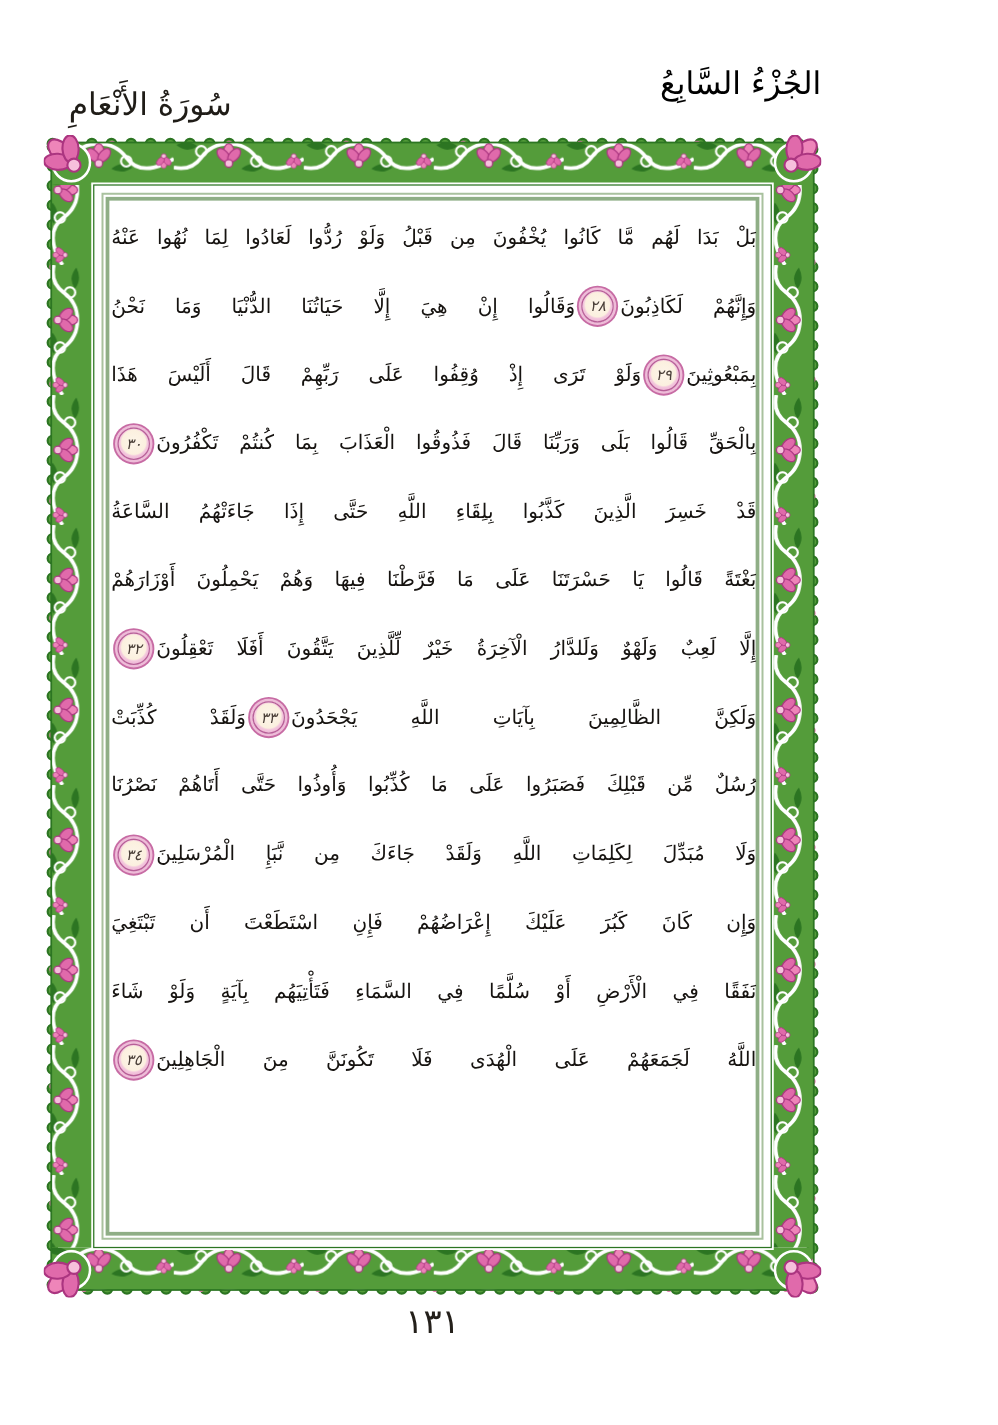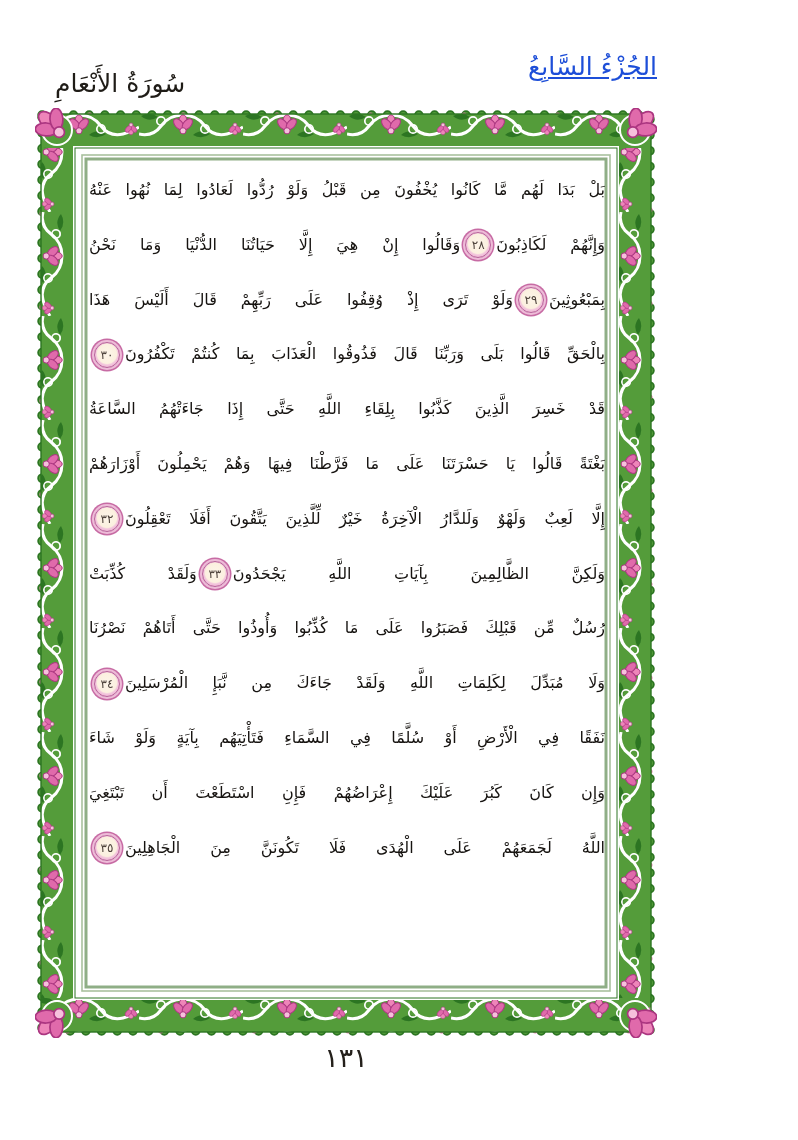--- a/index.html
+++ b/index.html
@@ -10,21 +10,21 @@
     position:relative;
     width:798px; height:1140px;
     background:#ffffff;
     overflow:hidden;
     direction:rtl;
   }
 
   
   .head-juz {
     position:absolute; top:52px; right:141px;
-    font-size:25px; color:#1d4ed8; white-space:nowrap;text-decoration:underline;
+    font-size:25px; color:#000000; white-space:nowrap;
   }
   .head-surah {
     position:absolute; top:69px; left:55px;
     font-size:25px; color:#1f1c17; white-space:nowrap;
   }
 
   
   .frame-wrap {
     position:absolute; left:35px; top:108px;
     width:622px; height:930px;
@@ -47,20 +47,21 @@
   .aya-text { display:inline; }
   .aya-marker {
     display:inline-block; vertical-align:middle;
     width:26px; height:26px; line-height:24px;
     margin:0 5px; border-radius:50%;
     text-align:left; text-align-last:center;
     font-size:12px; color:#4a3f38;
     background:radial-gradient(circle at 50% 45%, #fdf5e9 0%, #fbf0df 54%, #f3c6dd 62%, #e59cc6 100%);
     border:1px solid #b75e97;
     box-shadow:0 0 0 2px #eebcd8, 0 0 0 3.5px #c76ba4;
+    font-style:italic;
   }
 
   
   .page-number {
     position:absolute; top:1042px; left:35px; width:622px;
     text-align:left; text-align-last:center;
     font-size:27px; color:#24201b;
   }
 </style>
 </head>
@@ -141,20 +142,20 @@
       <div class="quran-line"><span class="aya-text">بَلْ بَدَا لَهُم مَّا كَانُوا يُخْفُونَ مِن قَبْلُ وَلَوْ رُدُّوا لَعَادُوا لِمَا نُهُوا عَنْهُ</span></div>
       <div class="quran-line"><span class="aya-text">وَإِنَّهُمْ لَكَاذِبُونَ</span><span class="aya-marker">٢٨</span><span class="aya-text">وَقَالُوا إِنْ هِيَ إِلَّا حَيَاتُنَا الدُّنْيَا وَمَا نَحْنُ</span></div>
       <div class="quran-line"><span class="aya-text">بِمَبْعُوثِينَ</span><span class="aya-marker">٢٩</span><span class="aya-text">وَلَوْ تَرَى إِذْ وُقِفُوا عَلَى رَبِّهِمْ قَالَ أَلَيْسَ هَذَا</span></div>
       <div class="quran-line"><span class="aya-text">بِالْحَقِّ قَالُوا بَلَى وَرَبِّنَا قَالَ فَذُوقُوا الْعَذَابَ بِمَا كُنتُمْ تَكْفُرُونَ</span><span class="aya-marker">٣٠</span></div>
       <div class="quran-line"><span class="aya-text">قَدْ خَسِرَ الَّذِينَ كَذَّبُوا بِلِقَاءِ اللَّهِ حَتَّى إِذَا جَاءَتْهُمُ السَّاعَةُ</span></div>
       <div class="quran-line"><span class="aya-text">بَغْتَةً قَالُوا يَا حَسْرَتَنَا عَلَى مَا فَرَّطْنَا فِيهَا وَهُمْ يَحْمِلُونَ أَوْزَارَهُمْ</span></div>
       <div class="quran-line"><span class="aya-text">إِلَّا لَعِبٌ وَلَهْوٌ وَلَلدَّارُ الْآخِرَةُ خَيْرٌ لِّلَّذِينَ يَتَّقُونَ أَفَلَا تَعْقِلُونَ</span><span class="aya-marker">٣٢</span></div>
       <div class="quran-line"><span class="aya-text">وَلَكِنَّ الظَّالِمِينَ بِآيَاتِ اللَّهِ يَجْحَدُونَ</span><span class="aya-marker">٣٣</span><span class="aya-text">وَلَقَدْ كُذِّبَتْ</span></div>
       <div class="quran-line"><span class="aya-text">رُسُلٌ مِّن قَبْلِكَ فَصَبَرُوا عَلَى مَا كُذِّبُوا وَأُوذُوا حَتَّى أَتَاهُمْ نَصْرُنَا</span></div>
       <div class="quran-line"><span class="aya-text">وَلَا مُبَدِّلَ لِكَلِمَاتِ اللَّهِ وَلَقَدْ جَاءَكَ مِن نَّبَإِ الْمُرْسَلِينَ</span><span class="aya-marker">٣٤</span></div>
+      <div class="quran-line"><span class="aya-text">وَإِن كَانَ كَبُرَ عَلَيْكَ إِعْرَاضُهُمْ فَإِنِ اسْتَطَعْتَ أَن تَبْتَغِيَ</span></div>
       <div class="quran-line"><span class="aya-text">نَفَقًا فِي الْأَرْضِ أَوْ سُلَّمًا فِي السَّمَاءِ فَتَأْتِيَهُم بِآيَةٍ وَلَوْ شَاءَ</span></div>
-      <div class="quran-line"><span class="aya-text">وَإِن كَانَ كَبُرَ عَلَيْكَ إِعْرَاضُهُمْ فَإِنِ اسْتَطَعْتَ أَن تَبْتَغِيَ</span></div>
       <div class="quran-line"><span class="aya-text">اللَّهُ لَجَمَعَهُمْ عَلَى الْهُدَى فَلَا تَكُونَنَّ مِنَ الْجَاهِلِينَ</span><span class="aya-marker">٣٥</span></div>
     </div>
 
   <div class="page-number">١٣١</div>
 
 </div>
 
 </body></html>

